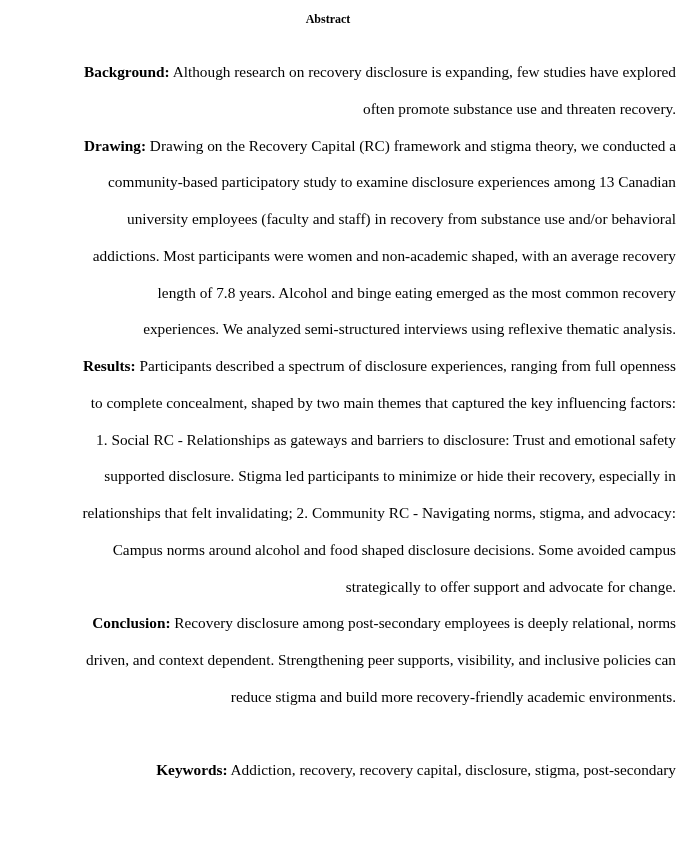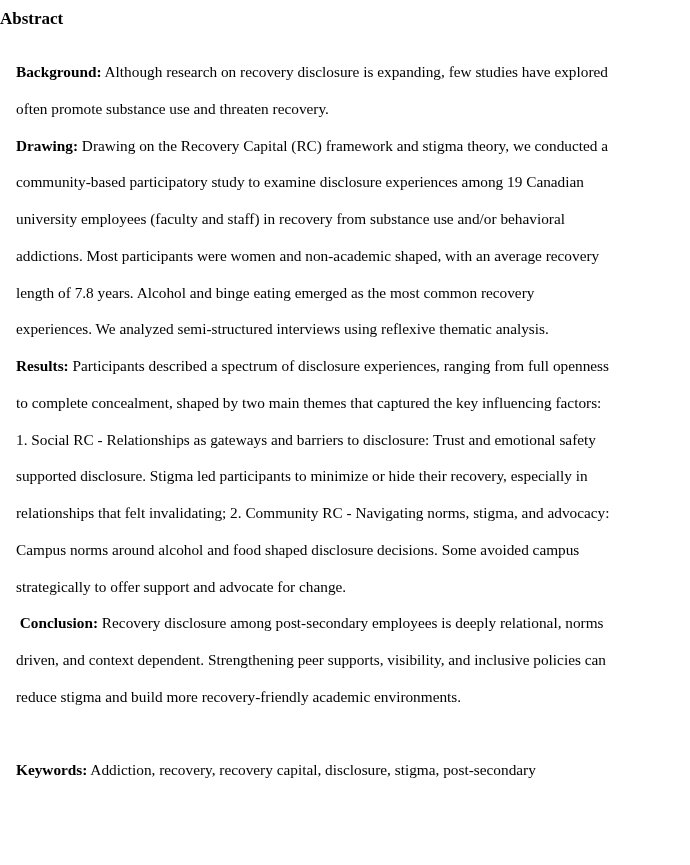--- a/index.html
+++ b/index.html
@@ -14,57 +14,57 @@
       position: relative;
       font-family: "Liberation Serif", "DejaVu Serif", serif;
       color: #000000;
       font-size: 15.3px;
     }
     .title {
       position: absolute;
       top: 8px;
       left: 0;
       width: 656px;
-      text-align: left;
+      text-align: center;
       font-weight: bold;
-      font-size: 17px;
+      font-size: 12px;
       line-height: 22px;
     }
     .page {
       position: absolute;
       left: 16px;
       top: 61px;
       width: 660px;
     }
     .line {
       height: 36.75px;
       line-height: 22px;
       white-space: nowrap;
     }
     .blank {
       height: 36.75px;
     }
     b { font-weight: bold; }
-    .section { display: block; }
+    .section { display: block; text-align: right; }
   </style>
 </head>
 <body>
 
 <div class="title">Abstract</div>
 
 <div class="page">
 
   <div class="section">
     <div class="line"><b>Background:</b><span> Although research on recovery disclosure is expanding, few studies have explored</span></div>
     <div class="line">often promote substance use and threaten recovery.</div>
   </div>
 
   <div class="section">
     <div class="line"><b>Drawing:</b><span> Drawing on the Recovery Capital (RC) framework and stigma theory, we conducted a</span></div>
-    <div class="line">community-based participatory study to examine disclosure experiences among 19 Canadian</div>
+    <div class="line">community-based participatory study to examine disclosure experiences among 13 Canadian</div>
     <div class="line">university employees (faculty and staff) in recovery from substance use and/or behavioral</div>
     <div class="line">addictions. Most participants were women and non-academic shaped, with an average recovery</div>
     <div class="line">length of 7.8 years. Alcohol and binge eating emerged as the most common recovery</div>
     <div class="line">experiences. We analyzed semi-structured interviews using reflexive thematic analysis.</div>
   </div>
 
   <div class="section">
     <div class="line"><b>Results:</b><span> Participants described a spectrum of disclosure experiences, ranging from full openness</span></div>
     <div class="line">to complete concealment, shaped by two main themes that captured the key influencing factors:</div>
     <div class="line">1. Social RC - Relationships as gateways and barriers to disclosure: Trust and emotional safety</div>

